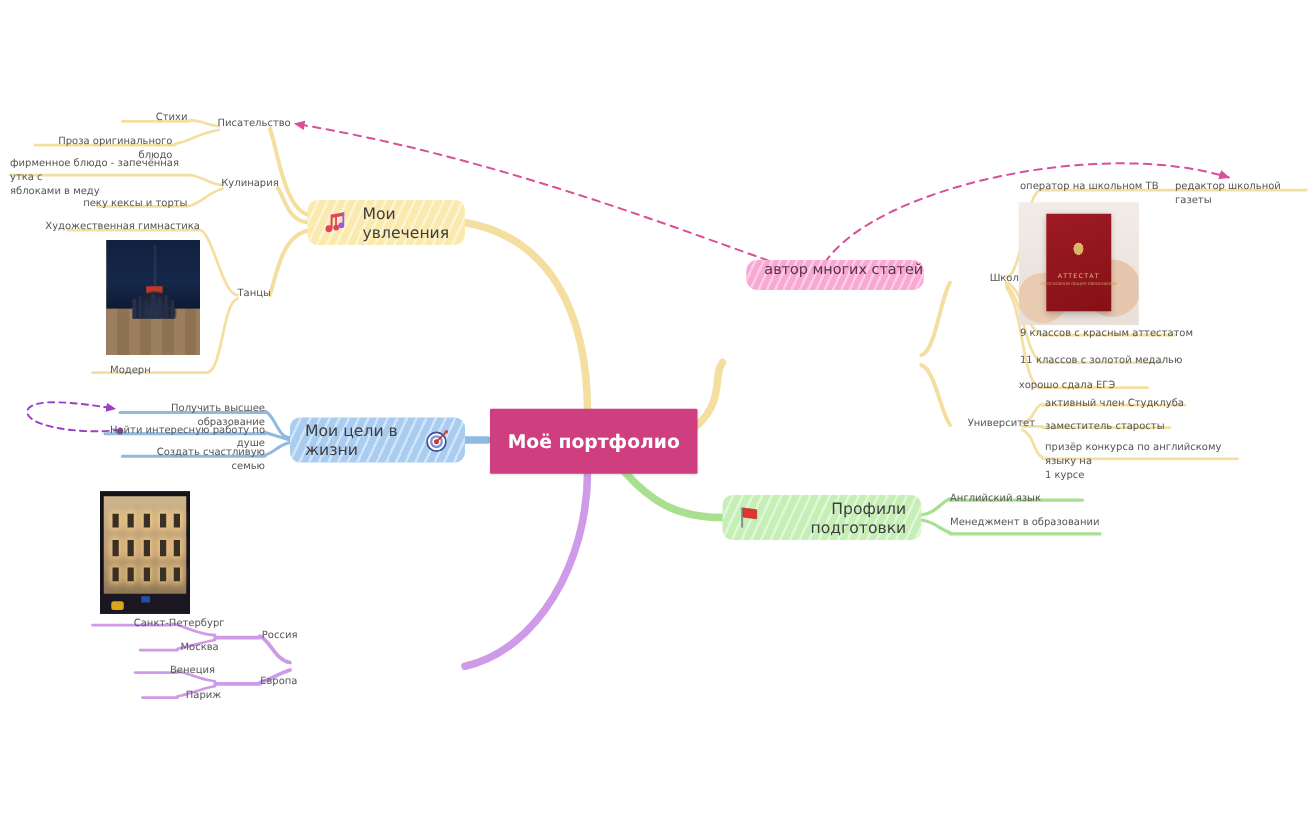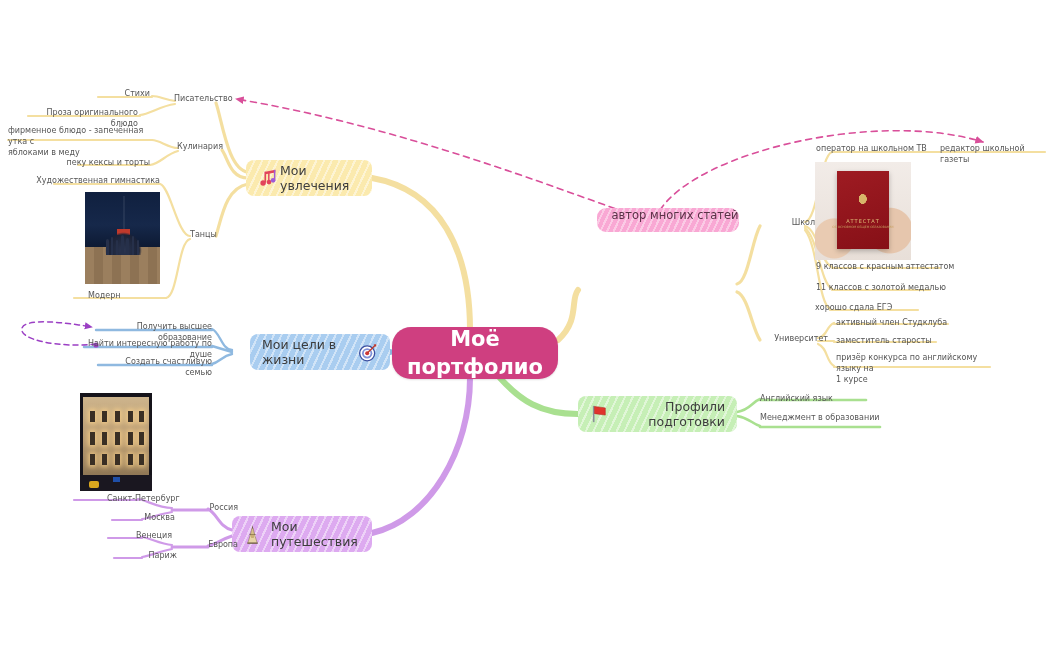--- a/index.html
+++ b/index.html
@@ -2,40 +2,40 @@
 <html><head>
 <meta charset="utf-8">
 <style>
   html,body{margin:0;padding:0;background:#ffffff;}
   body{width:1050px;height:650px;position:relative;overflow:hidden;
        font-family:"DejaVu Sans","Liberation Sans",sans-serif;color:#4a4a4a;}
   #canvas{position:absolute;inset:0;width:1050px;height:650px;}
   svg.links{position:absolute;left:0;top:0;width:1050px;height:650px;pointer-events:none;}
 
   
-  .center-node{position:absolute;background:#cf3f80;border-radius:19px;
-      color:#ffffff;font-size:21px;font-weight:bold;line-height:1.35;
+  .center-node{position:absolute;background:#cf3f80;border-radius:1px;
+      color:#ffffff;font-size:15px;font-weight:bold;line-height:1.35;
       display:flex;align-items:center;justify-content:center;text-align:center;
       box-shadow:0 1px 2px rgba(0,0,0,.12);}
   .center-node span{display:block;}
 
   
   .node{position:absolute;border-radius:8px;display:flex;align-items:center;
         font-size:12.5px;color:#3d3d3d;padding:0 12px;box-sizing:border-box;
         overflow:hidden;}
   .node .hatch{position:absolute;inset:0;pointer-events:none;opacity:.55;
         background-image:repeating-linear-gradient(115deg,
            rgba(255,255,255,.85) 0px, rgba(255,255,255,.85) 2px,
            rgba(255,255,255,0) 2px, rgba(255,255,255,0) 7px);}
   .node .lbl{position:relative;z-index:2;}
   .node .ico{position:relative;z-index:2;display:inline-flex;align-items:center;
         justify-content:center;}
 
   .n-hobby{background:#fbeaae;}
-  .n-goals{background:#a9cdf0;margin-left:18px;}
+  .n-goals{background:#a9cdf0;}
   .n-travel{background:#ddaaf0;}
   .n-study{background:#fbeaae;}
   .n-prof{background:#c6efb6;}
 
   .pill{position:absolute;background:#f9a8d4;border-radius:9px;
         font-size:11.5px;color:#5a3247;display:flex;align-items:flex-start;
         justify-content:center;overflow:hidden;padding-left:14px;}
   .pill .hatch{position:absolute;inset:0;opacity:.5;
         background-image:repeating-linear-gradient(115deg,
           rgba(255,255,255,.8) 0px, rgba(255,255,255,.8) 2px,
@@ -208,52 +208,38 @@
       <svg viewBox="0 0 24 22" width="22" height="20">
         <path d="M8 4 L19 2 L19 5 L8 7 Z" fill="#e2445c"></path>
         <rect x="7" y="4" width="1.8" height="12" fill="#e2445c"></rect>
         <rect x="17.4" y="2" width="1.6" height="11" fill="#a05ad6"></rect>
         <circle cx="5.5" cy="16.5" r="3" fill="#e2445c"></circle>
         <circle cx="12" cy="15.5" r="2.6" fill="#e2445c"></circle>
         <circle cx="16.5" cy="13.5" r="2.6" fill="#a05ad6"></circle>
         <rect x="11" y="5" width="1.6" height="11" fill="#e2445c"></rect>
       </svg>
     </span>
-    <span class="lbl" style="">Мои увлечения</span>
+    <span class="lbl" style="margin-left:10px;">Мои увлечения</span>
   </div>
 
   <div class="node n-goals" style="left:232px;top:334px;width:140px;height:36px;">
     <div class="hatch"></div>
     <span class="lbl">Мои цели в жизни</span>
     <span class="ico ico-target" style="margin-left:10px;">
       <svg viewBox="0 0 24 24" width="21" height="21">
         <circle cx="11" cy="13" r="9" fill="#fff" stroke="#3b4fa0" stroke-width="1.6"></circle>
         <circle cx="11" cy="13" r="6.2" fill="#7f8fd6"></circle>
         <circle cx="11" cy="13" r="4" fill="#fff"></circle>
         <circle cx="11" cy="13" r="2.4" fill="#d03a3a"></circle>
         <path d="M11 13 L21 3" stroke="#c0392b" stroke-width="1.6"></path>
         <path d="M18.6 2.4 L22 2 L21.6 5.4 Z" fill="#c0392b"></path>
       </svg>
     </span>
   </div>
 
-  <div class="node n-travel" style="left:232px;top:516px;width:140px;height:36px;">
-    <div class="hatch"></div>
-    <span class="ico ico-eiffel">
-      <svg viewBox="0 0 18 24" width="17" height="21">
-        <path d="M9 1 L8.2 5 L9.8 5 Z" fill="#6b5a3e"></path>
-        <path d="M8.2 5 L9.8 5 L11.4 12 L6.6 12 Z" fill="#d8c08a" stroke="#6b5a3e" stroke-width=".5"></path>
-        <path d="M6.6 12 L11.4 12 L14.5 22 L3.5 22 Z" fill="#e7d3a6" stroke="#6b5a3e" stroke-width=".5"></path>
-        <rect x="5.6" y="11.4" width="6.8" height="1.1" fill="#6b5a3e"></rect>
-        <rect x="3.1" y="21.2" width="11.8" height="1.3" fill="#6b5a3e"></rect>
-        <path d="M6.6 12 L11.4 12 L10.4 16 L7.6 16 Z" fill="#c9ad74"></path>
-      </svg>
-    </span>
-    <span class="lbl" style="margin-left:10px;">Мои путешествия</span>
-  </div>
 
 
   <div class="node n-prof" style="left:578px;top:396px;width:159px;height:36px;">
     <div class="hatch"></div>
     <span class="ico ico-flag">
       <svg viewBox="0 0 20 22" width="18" height="20">
         <rect x="3.2" y="2" width="1.8" height="18" fill="#8a8f99"></rect>
         <path d="M5 2.6 L17 4.2 L17 12.2 L5 10.6 Z" fill="#e0342c" stroke="#b0241d" stroke-width=".6"></path>
       </svg>
     </span>

